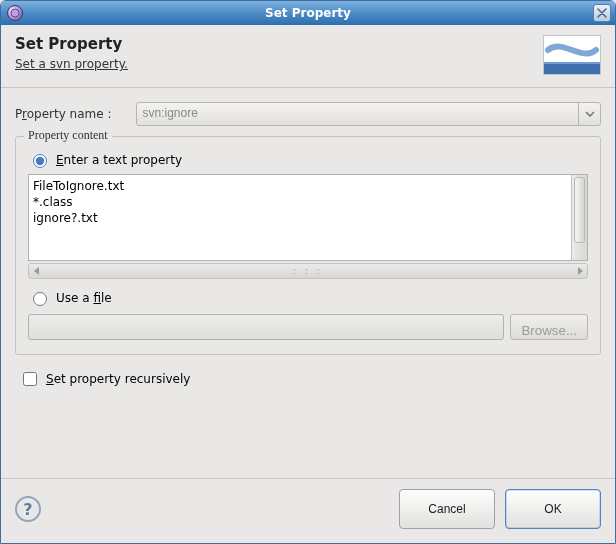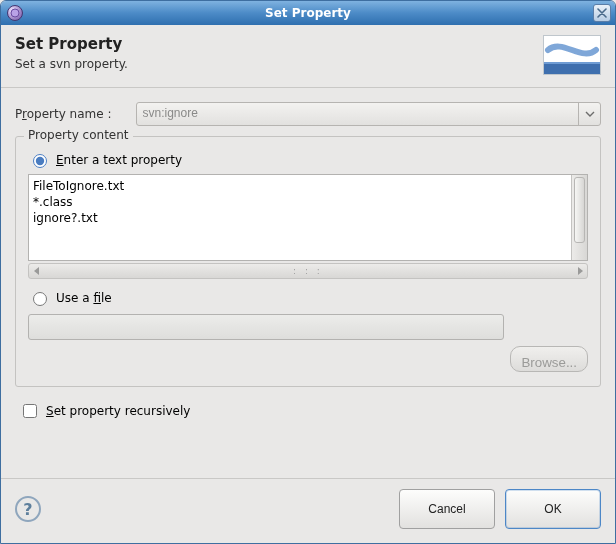--- a/index.html
+++ b/index.html
@@ -63,20 +63,21 @@
   .header-text h1{
     margin:0 0 4px 0;
     font-size:15px;
     font-weight:bold;
     color:#222;
   }
   .header-text p{
     margin:0;
     font-size:12px;
     color:#333;
+    text-decoration:underline;
   }
   .header-logo{
     width:58px;height:40px;
     background:#fff;
     border:1px solid #bfc6cc;
     display:flex;align-items:center;justify-content:center;
     overflow:hidden;
   }
   .body {
     padding:14px 14px 0 14px;
@@ -116,20 +117,21 @@
     position:relative;
     margin-bottom:12px;
   }
   .legend{
     position:absolute;
     top:-9px; left:8px;
     background:#e9e8e7;
     padding:0 4px;
     font-size:12px;
     color:#333;
+    font-family:Liberation Serif, serif;
   }
   .radio-row{
     display:flex; align-items:center; gap:6px;
     margin:4px 0 6px 2px;
   }
   .radio-row input[type=radio]{
     width:14px;height:14px; accent-color:#4a7cc0;
   }
   .textwrap{
     border:1px solid #b3b2b0;
@@ -182,23 +184,23 @@
     display:flex; gap:6px;
     margin:8px 2px 2px 2px;
   }
   .filepath{
     flex:1; height:26px;
     border:1px solid #b3b2b0; border-radius:3px;
     background:linear-gradient(to bottom,#ececea,#dededc);
   }
   .browse{
     height:26px; padding:8px 10px;
-    border:1px solid #b8b7b5; border-radius:10px;
+    border:1px solid #b8b7b5; border-radius:3px;
     background:linear-gradient(to bottom,#f0efed,#dddcda);
-    color:#9b9b99; cursor:default;margin-top:32px;
+    color:#9b9b99; cursor:default;
   }
   .check-row{
     display:flex;align-items:center;gap:6px;
     padding:2px 2px 10px 4px;
   }
   .check-row input[type=checkbox]{ width:14px;height:14px; }
   .footer{
     position:absolute;
     left:0;right:0;bottom:0;
     border-top:1px solid #c9c8c6;

